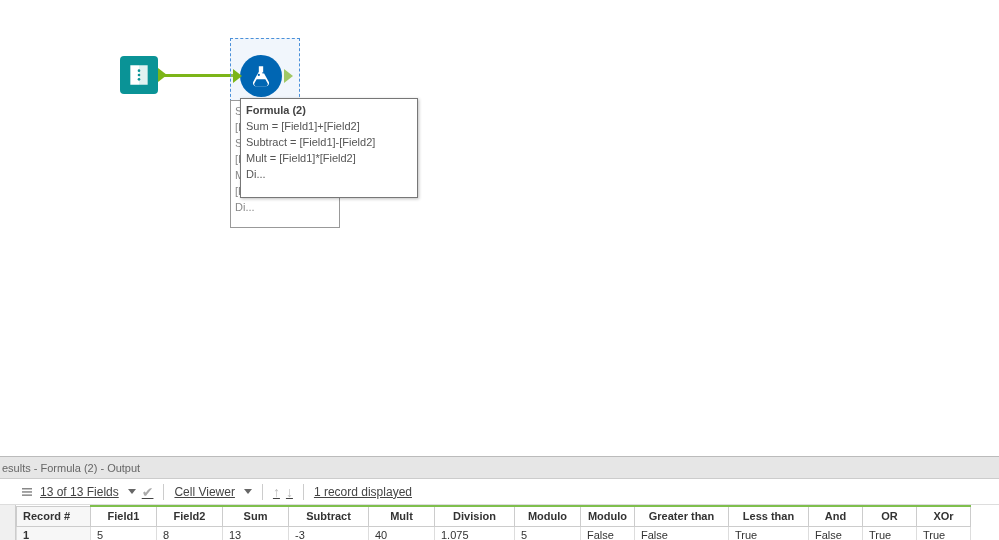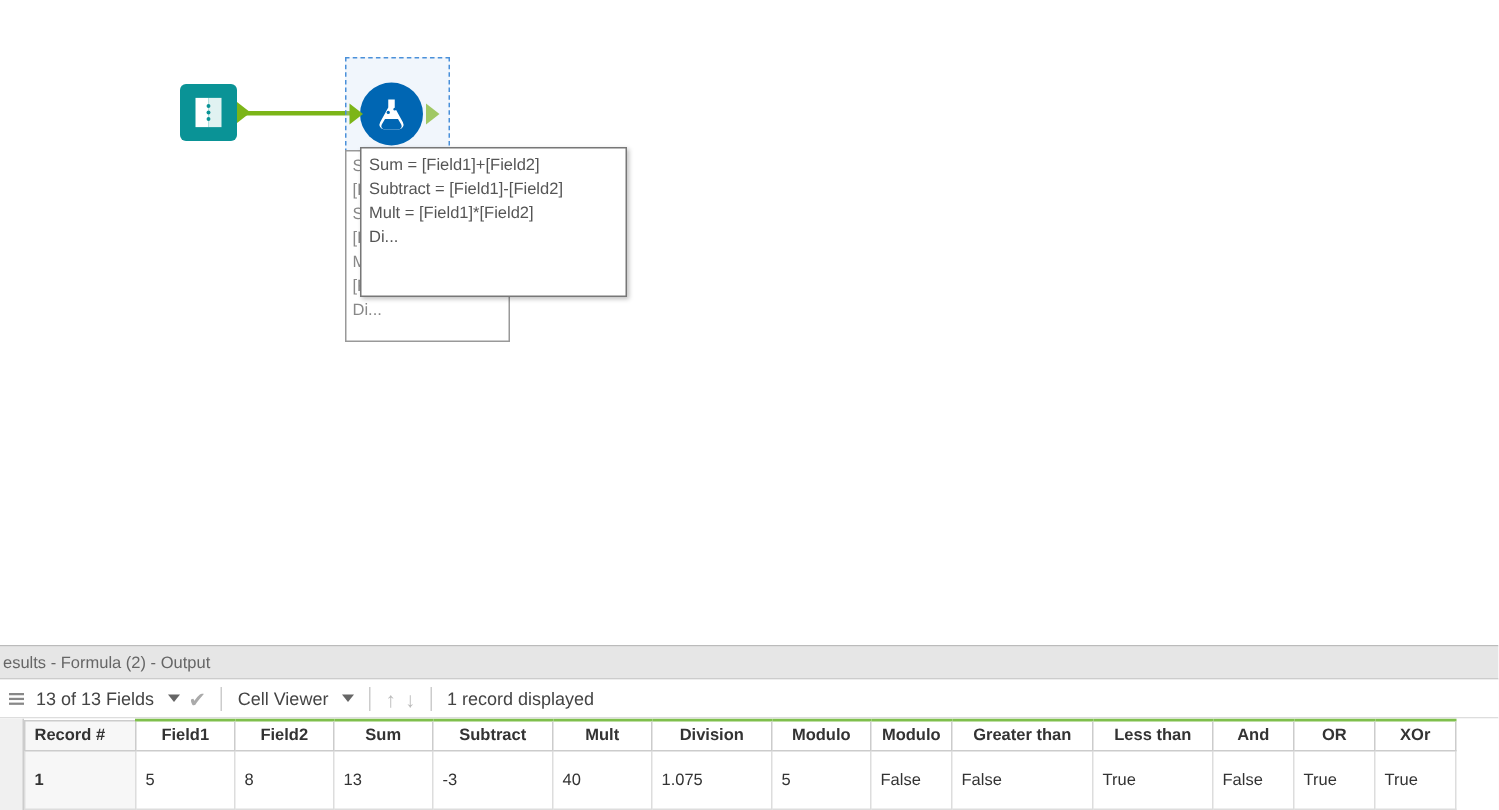--- a/index.html
+++ b/index.html
@@ -120,44 +120,45 @@
     font-size: 11px;
     line-height: 16px;
     color: #555;
     z-index: 5;
   }
   .tooltip-box .tt-title { font-weight: 600; color: #444; }
   
   .results-panel {
     position: absolute;
     left: 0; right: 0; bottom: 0;
-    height: 110px;
+    height: 84px;
     border-top: 1px solid #bbb;
     background: #f1f1f1;
   }
   .results-tabbar {
     height: 22px;
     background: #e6e6e6;
     border-bottom: 1px solid #ccc;
     display: flex;
     align-items: center;
     padding-left: 2px;
     font-size: 11px;
     color: #666;
   }
   .results-toolbar {
     height: 26px;
     background: #fff;
     border-bottom: 1px solid #ddd;
     display: flex;
     align-items: center;
     gap: 6px;
-    padding: 0 4px;
+    padding: 0 20px;
     font-size: 12px;
     color: #444;
+    text-decoration: underline;
   }
   .tb-item { display: flex; align-items: center; gap: 3px; }
   .tb-sep { width: 1px; height: 16px; background: #ccc; margin: 0 4px; }
   .dropdown-caret {
     display: inline-block;
     width: 0; height: 0;
     border-left: 4px solid transparent;
     border-right: 4px solid transparent;
     border-top: 5px solid #666;
     vertical-align: middle;
@@ -252,20 +253,21 @@
     <div>S</div>
     <div>[I</div>
     <div>S</div>
     <div>[I</div>
     <div>M</div>
     <div>[Field2]</div>
     <div>Di...</div>
   </div>
 
   <div class="tooltip-box">
+    <div class="tt-title">Formula (2)</div>
     <div>Sum = [Field1]+[Field2]</div>
     <div>Subtract = [Field1]-[Field2]</div>
     <div>Mult = [Field1]*[Field2]</div>
     <div>Di...</div>
   </div>
 </div>
 
 <div class="results-panel">
   <div class="results-tabbar">
     <span>esults - Formula (2) - Output</span>

